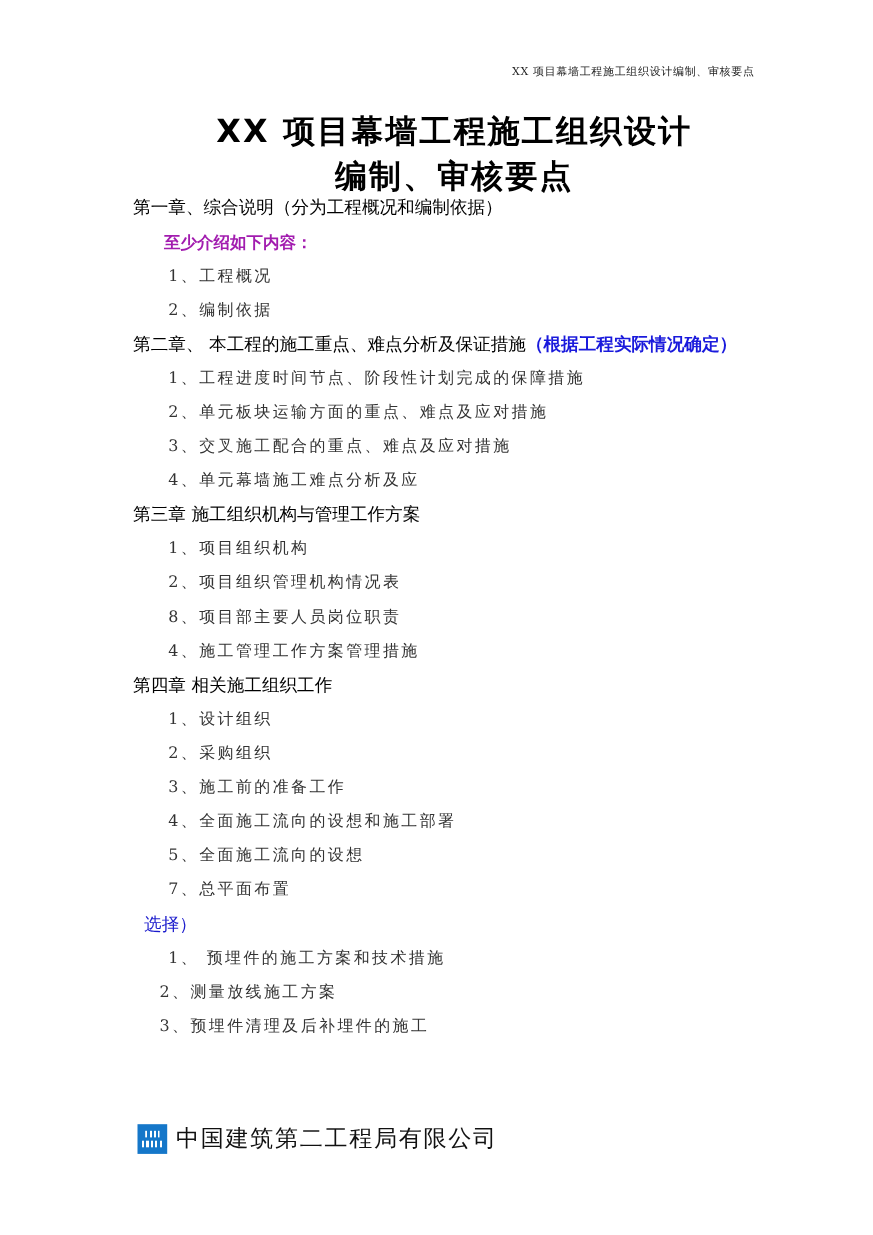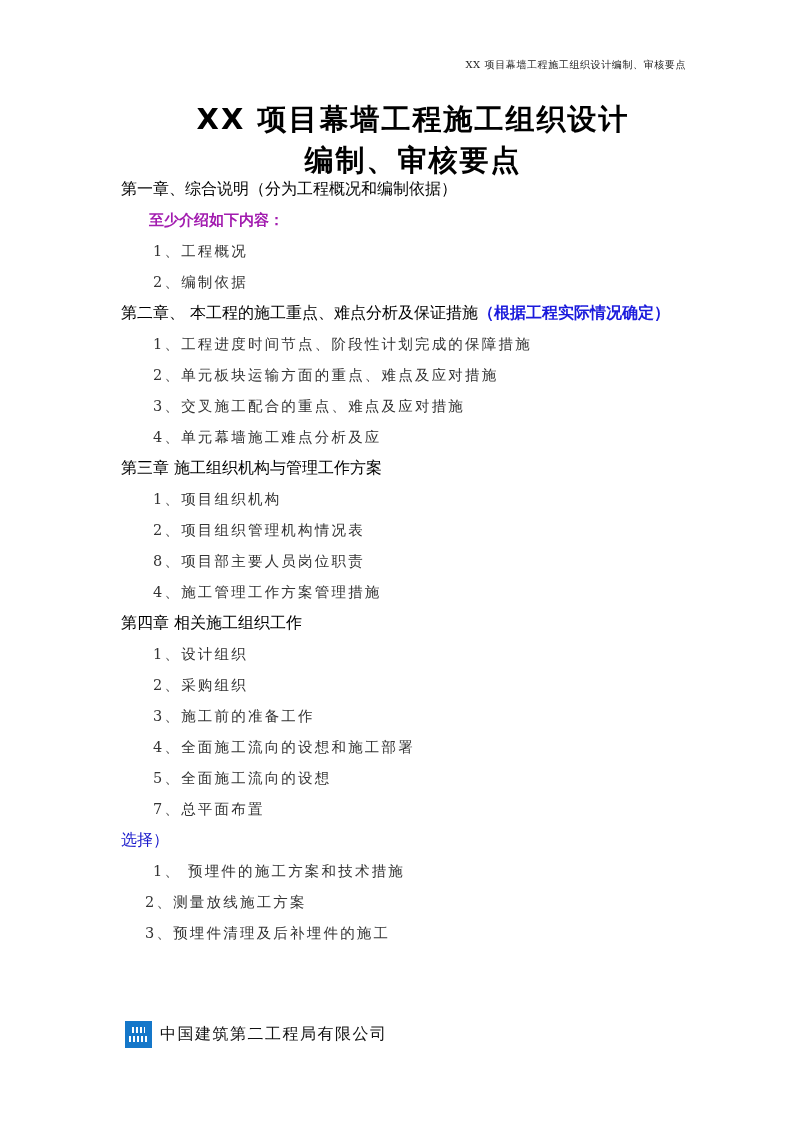--- a/index.html
+++ b/index.html
@@ -13,28 +13,28 @@
   .title.l2 { top: 141px; }
   .content { position: absolute; left: 121px; top: 177px; width: 560px; }
   .chapter { font-size: 16px; height: 31px; line-height: 24px; white-space: nowrap; color: #000; }
   .chapter .note { color: #1a1adc; font-family: "DejaVu Serif", serif; font-weight: bold; }
   .chapter .note.sans { font-family: "DejaVu Sans", sans-serif; font-weight: normal; color: #1a1acc; }
   .note-line { font-size: 15px; height: 31px; line-height: 24px; color: #a21caf; font-weight: bold;
          font-family: "DejaVu Serif", serif; padding-left: 28px; white-space: nowrap; }
   .item { font-family: "DejaVu Serif", serif; font-size: 14.5px; height: 31px; line-height: 24px;
          color: #333; padding-left: 32px; letter-spacing: 2.2px; white-space: nowrap; }
   .item.tight { padding-left: 24px; }
-  .wrap-cont { font-size: 16px; height: 31px; line-height: 24px; color: #1a1acc; }
+  .wrap-cont { font-size: 16px; height: 31px; line-height: 24px; color: #1a1acc; margin-left: 10px; }
   .footer { position: absolute; left: 125px; top: 1021px; display: flex; align-items: center; }
   .logo { width: 27px; height: 27px; background: #1577c9; position: relative; }
   .logo .bars { position: absolute; left: 4px; right: 4px; height: 6px;
          background: repeating-linear-gradient(90deg, #fff 0 2px, transparent 2px 4px); }
   .logo .b1 { top: 6px; left: 7px; right: 7px; }
   .logo .b2 { top: 15px; }
-  .footer-text { margin-left: 8px; font-size: 16px; letter-spacing: 1.5px; color: #111; }
+  .footer-text { margin-left: 8px; font-size: 21px; letter-spacing: 1.5px; color: #111; }
 </style>
 </head>
 <body>
 
 <div class="running-header">XX 项目幕墙工程施工组织设计编制、审核要点</div>
 
 <div class="title l1">XX 项目幕墙工程施工组织设计</div>
 <div class="title l2">编制、审核要点</div>
 
 <div class="content">

